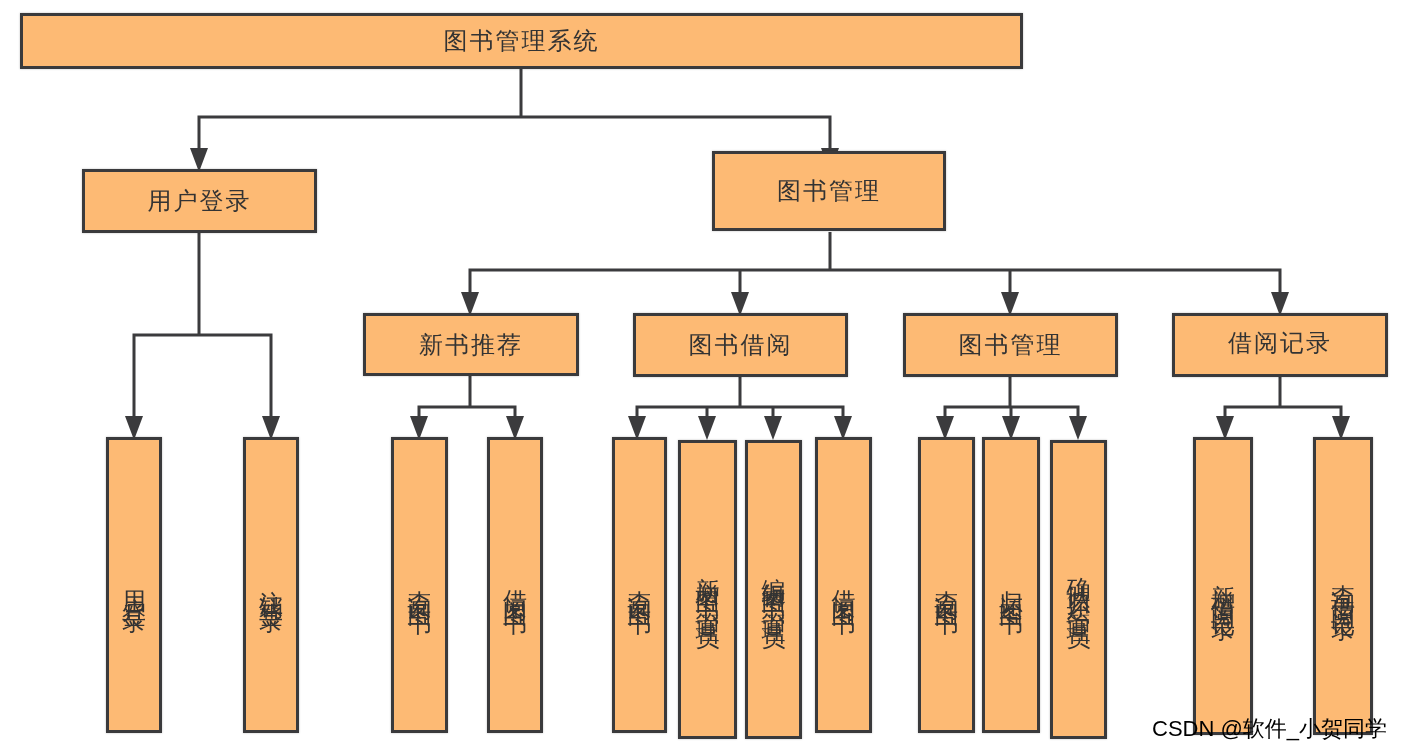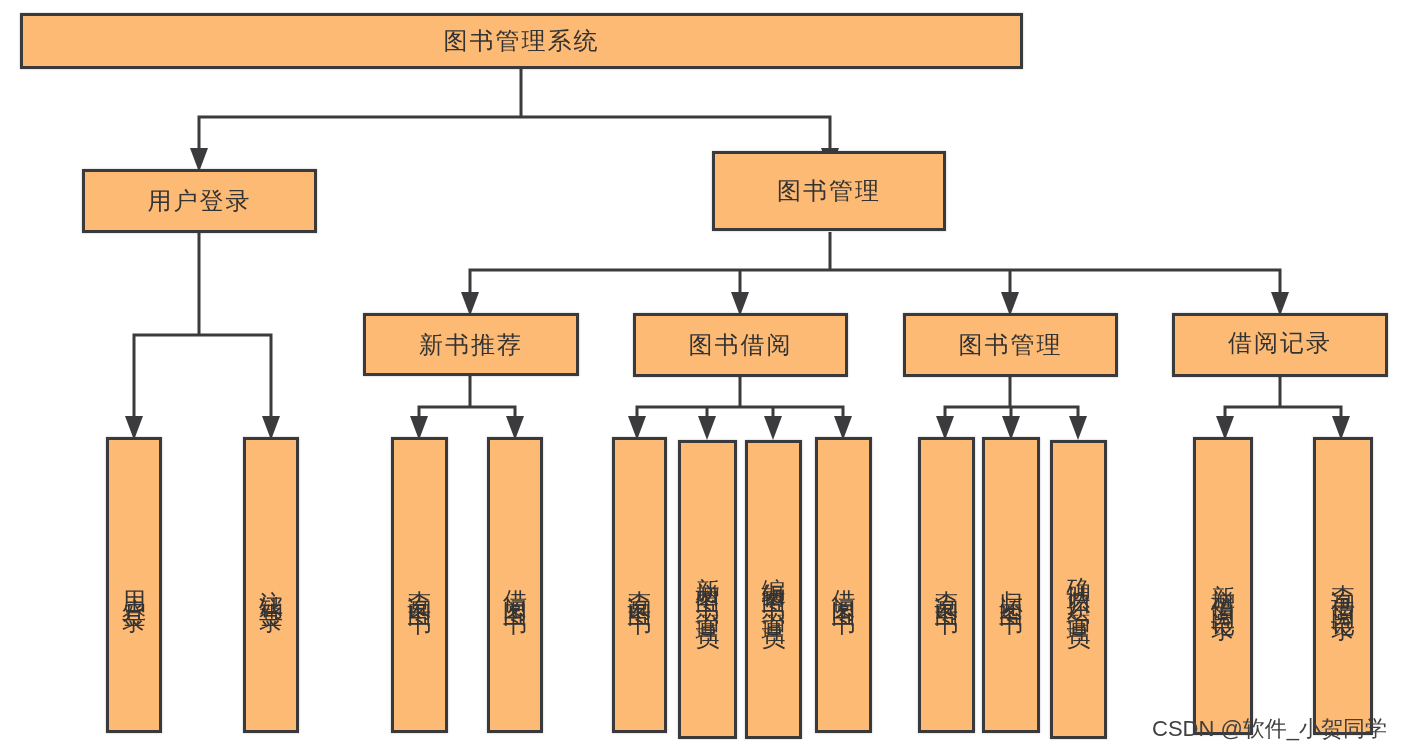--- a/index.html
+++ b/index.html
@@ -32,21 +32,21 @@
   .vbox .lbl{
     writing-mode:vertical-rl;
     text-orientation:mixed;
     letter-spacing:7px;
     white-space:normal;
   }
   .watermark{
     position:absolute;
     z-index:5;
     font-size:22px;
-    color:#404040;
+    color:#000000;
     white-space:nowrap;
   }
 </style>
 </head>
 <body>
 
 <div class="canvas">
 
   <svg class="connectors" width="1405" height="747" viewBox="0 0 1405 747">
 

